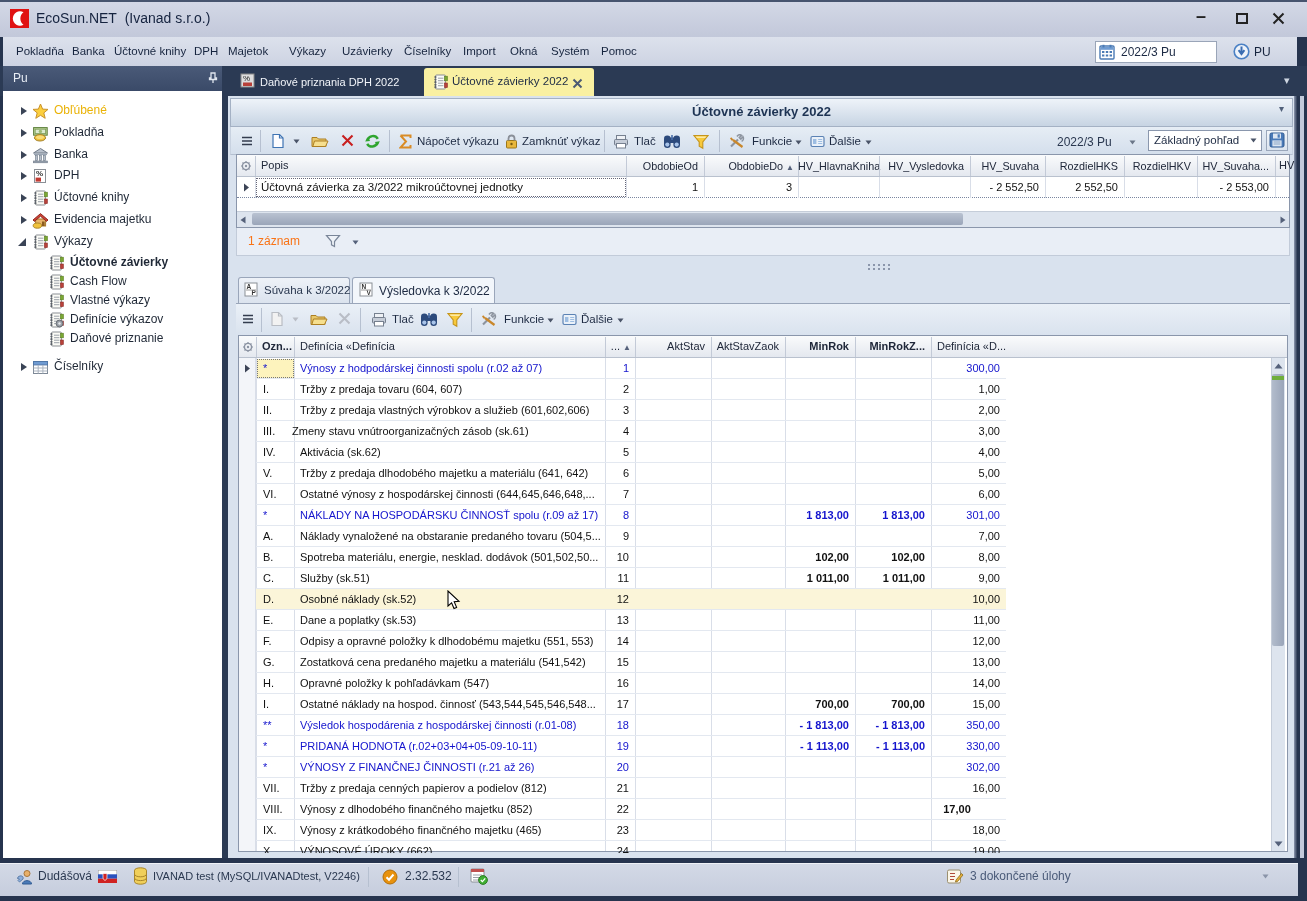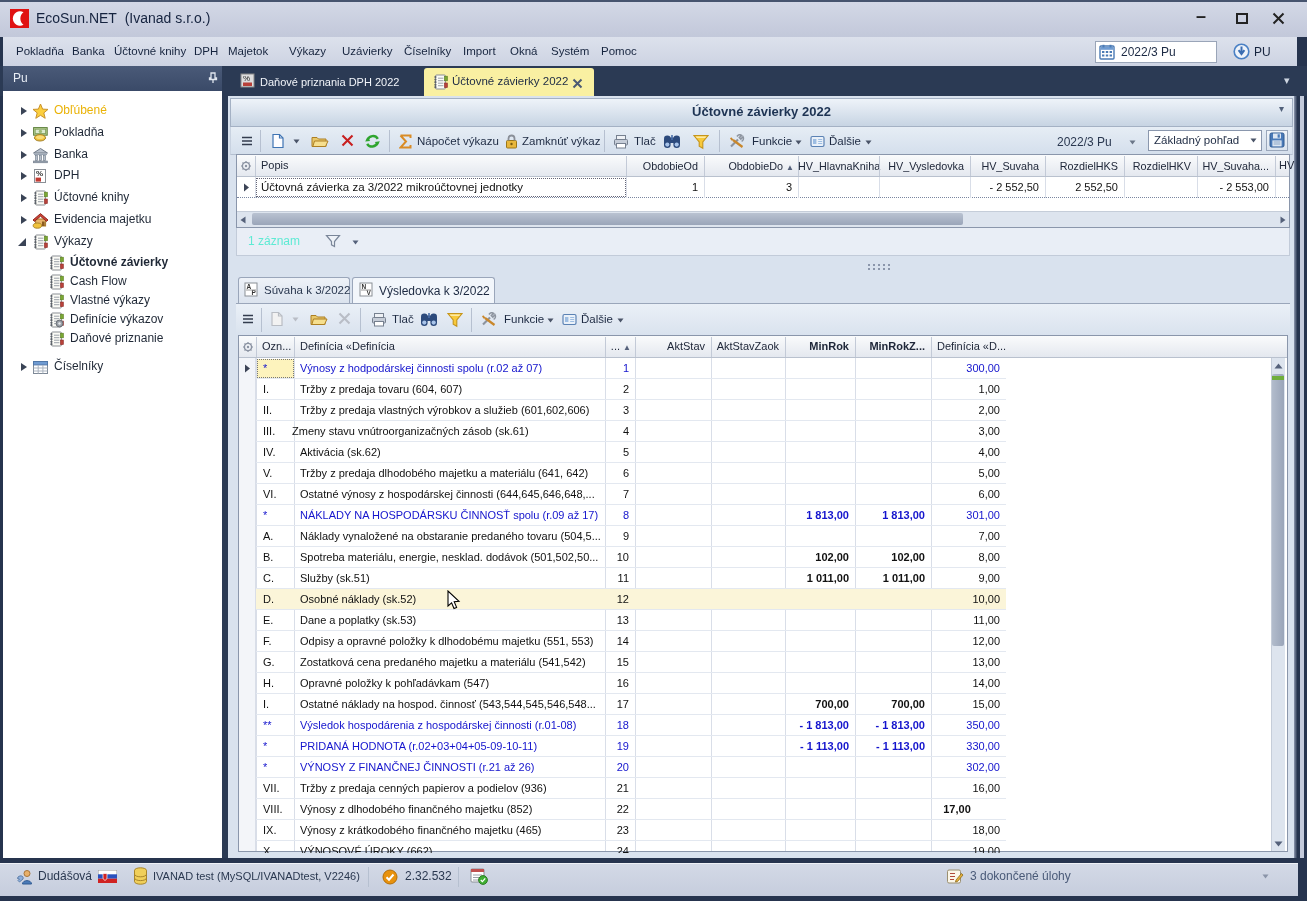--- a/index.html
+++ b/index.html
@@ -447,21 +447,21 @@
 <div class="a" style="left:256px;top:178px;width:370px;height:19px;border:1px dotted #667;"></div>
 <div class="a" style="left:237px;top:211px;width:1052px;height:16px;background:#dde4ee;border-top:1px solid #c5cdd9;"></div>
 <svg class="a" style="left:239px;top:216px" width="8" height="8" viewBox="0 0 8 8">
     <path d="M6.5 0.5 L1.5 4 L6.5 7.5 Z" fill="#55617a"></path>
   </svg>
 <svg class="a" style="left:1279px;top:216px" width="8" height="8" viewBox="0 0 8 8">
     <path d="M1.5 0.5 L6.5 4 L1.5 7.5 Z" fill="#55617a"></path>
   </svg>
 <div class="a" style="left:252px;top:213px;width:711px;height:12px;background:linear-gradient(#b9c2d1,#9aa5b9);border-radius:2px;"></div>
 <div class="a" style="left:236px;top:228px;width:1054px;height:28px;background:#e9eef6;border:1px solid #c2cbd9;border-top:none;"></div>
-<div class="a tx" style="left:248px;top:234px;font-size:12px;color:#5eead4;text-align:center;">1 záznam</div>
+<div class="a tx" style="left:248px;top:234px;font-size:12px;color:#f97316;text-align:center;">1 záznam</div>
 <svg class="a" style="left:325px;top:234px" width="16" height="14" viewBox="0 0 16 14">
     <path d="M1.5 1.5 H14.5 L9.5 7.5 V12.5 L6.5 10.8 V7.5 Z" fill="#eef2f8" stroke="#7a8699" stroke-width="1.2"></path>
   </svg>
 <svg class="a" style="left:352px;top:240px" width="7" height="5" viewBox="0 0 7 5">
     <path d="M0.5 0.5 L6.5 0.5 L3.5 4.5 Z" fill="#55617a"></path>
   </svg>
 <div class="a" style="left:868px;top:264px;width:2px;height:2px;background:#8b96ab;"></div>
 <div class="a" style="left:868px;top:268px;width:2px;height:2px;background:#8b96ab;"></div>
 <div class="a" style="left:873px;top:264px;width:2px;height:2px;background:#8b96ab;"></div>
 <div class="a" style="left:873px;top:268px;width:2px;height:2px;background:#8b96ab;"></div>
@@ -541,21 +541,21 @@
     <rect x="3" y="4" width="3.4" height="5" fill="#9dbde2"></rect>
     <path d="M8.2 4.5h4M8.2 6.5h4M8.2 8.5h4" stroke="#9dbde2"></path>
   </svg>
 <div class="a tx" style="left:581px;top:313px;font-size:11.5px;color:#1d2a42;">Ďalšie</div>
 <svg class="a" style="left:617px;top:318px" width="7" height="5" viewBox="0 0 7 5">
     <path d="M0.5 0.5 L6.5 0.5 L3.5 4.5 Z" fill="#4a5468"></path>
   </svg>
 <div class="a" style="left:238px;top:335px;width:1050px;height:517px;background:#fff;border:1px solid #8a96ab;"></div>
 <div class="a" style="left:239px;top:336px;width:1048px;height:22px;background:linear-gradient(#fafbfc,#e4e8ef);border-bottom:1px solid #b9c1ce;"></div>
 <div class="a" style="left:256px;top:337px;width:1px;height:20px;background:#c3cad7;"></div>
-<div class="a tx" style="left:262px;top:340px;font-size:11px;color:#20283a;font-weight:normal;">Ozn...</div>
+<div class="a tx" style="left:262px;top:340px;font-size:11px;color:#20283a;font-weight:bold;">Ozn...</div>
 <div class="a" style="left:294px;top:337px;width:1px;height:20px;background:#c3cad7;"></div>
 <div class="a tx" style="left:300px;top:340px;font-size:11px;color:#20283a;font-weight:normal;">Definícia «Definícia</div>
 <div class="a" style="left:605px;top:337px;width:1px;height:20px;background:#c3cad7;"></div>
 <div class="a tx" style="left:605px;top:340px;">
     <div style="width:26px;text-align:right;font-size:11px;color:#20283a;">...&nbsp;<span style="font-size:8px;color:#55617a;">▲</span></div>
   </div>
 <div class="a" style="left:635px;top:337px;width:1px;height:20px;background:#c3cad7;"></div>
 <div class="a tx" style="left:635px;top:340px;">
     <div style="width:70px;text-align:right;font-size:11px;color:#20283a;font-weight:normal;">AktStav</div>
   </div>
@@ -806,21 +806,21 @@
 <div class="a tx" style="left:263px;top:761px;font-size:11px;color:#1414cd;">*</div>
 <div class="a tx" style="left:300px;top:761px;font-size:11px;color:#1414cd;max-width:303px;overflow:hidden;">VÝNOSY Z FINANČNEJ ČINNOSTI (r.21 až 26)</div>
 <div class="a tx" style="left:605px;top:761px;">
     <div style="width:24px;text-align:right;font-size:11px;color:#1414cd;">20</div>
   </div>
 <div class="a tx" style="left:931px;top:761px;">
     <div style="width:69px;text-align:right;font-size:11px;color:#1414cd;">302,00</div>
   </div>
 <div class="a" style="left:256px;top:798px;width:750px;height:1px;background:#e3e8f0;"></div>
 <div class="a tx" style="left:263px;top:782px;font-size:11px;color:#111;">VII.</div>
-<div class="a tx" style="left:300px;top:782px;font-size:11px;color:#111;max-width:303px;overflow:hidden;">Tržby z predaja cenných papierov a podielov (936)</div>
+<div class="a tx" style="left:300px;top:782px;font-size:11px;color:#111;max-width:303px;overflow:hidden;">Tržby z predaja cenných papierov a podielov (812)</div>
 <div class="a tx" style="left:605px;top:782px;">
     <div style="width:24px;text-align:right;font-size:11px;color:#111;">21</div>
   </div>
 <div class="a tx" style="left:931px;top:782px;">
     <div style="width:69px;text-align:right;font-size:11px;color:#111;">16,00</div>
   </div>
 <div class="a" style="left:256px;top:819px;width:750px;height:1px;background:#e3e8f0;"></div>
 <div class="a tx" style="left:263px;top:803px;font-size:11px;color:#111;">VIII.</div>
 <div class="a tx" style="left:300px;top:803px;font-size:11px;color:#111;max-width:303px;overflow:hidden;">Výnosy z dlhodobého finančného majetku (852)</div>
 <div class="a tx" style="left:605px;top:803px;">

